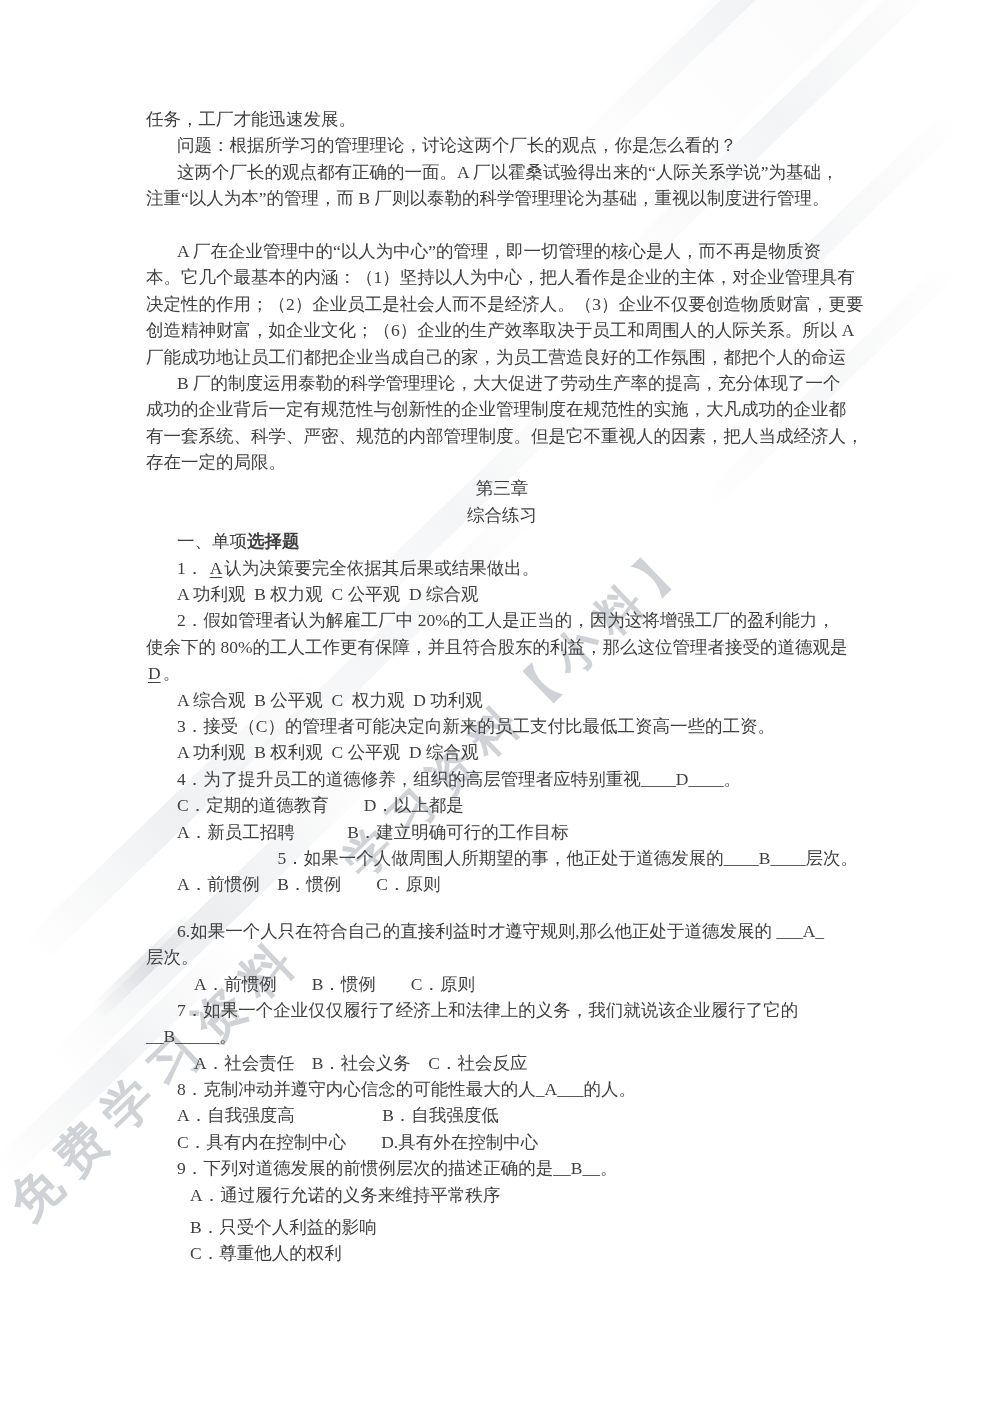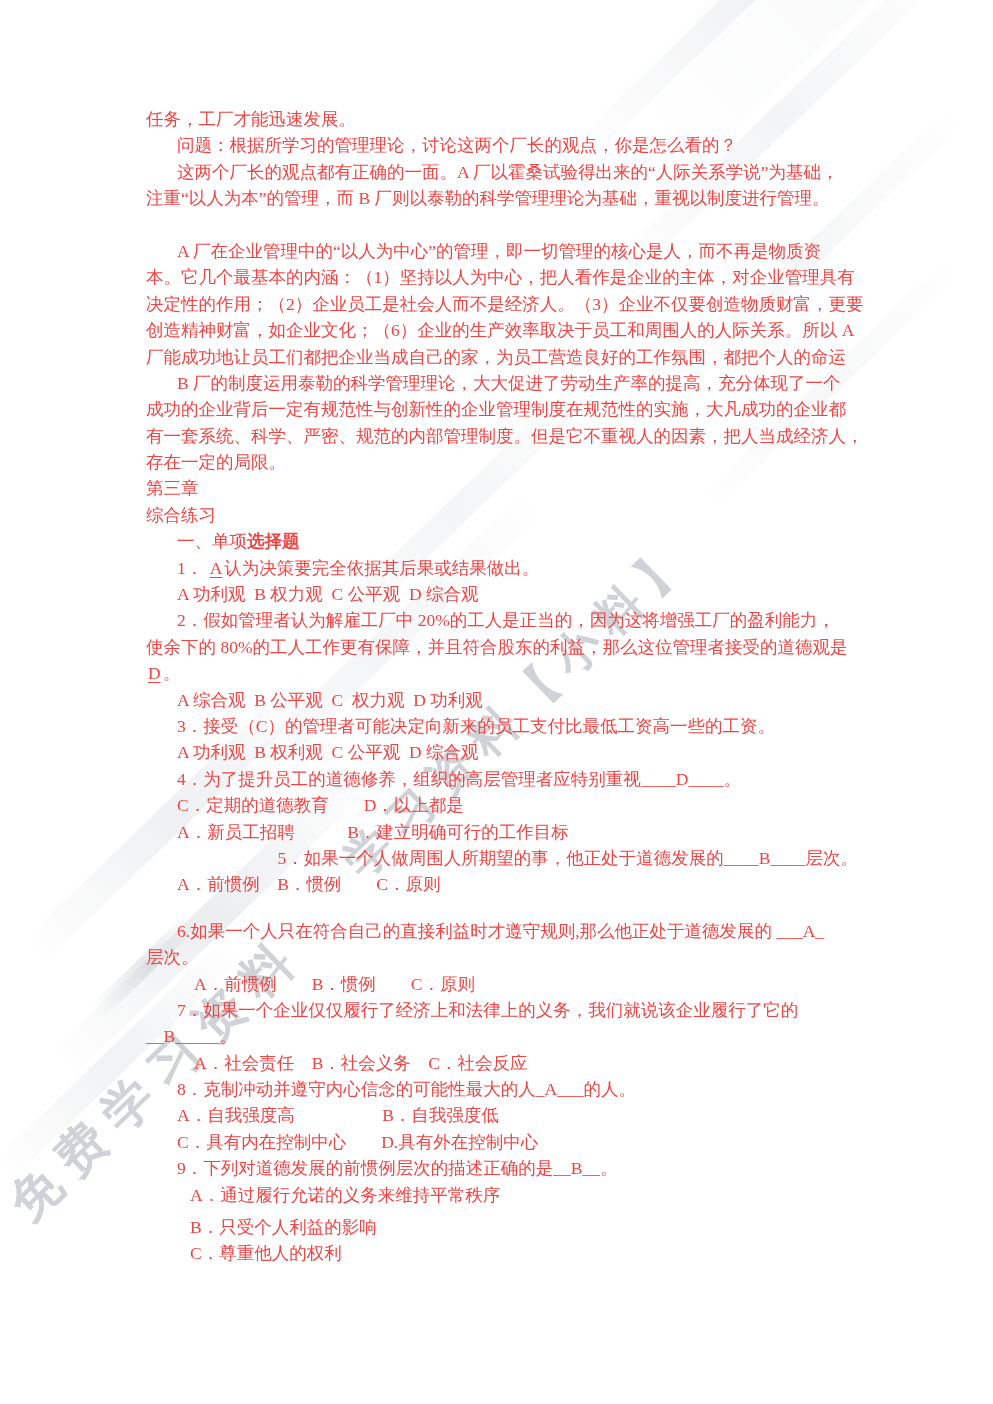--- a/index.html
+++ b/index.html
@@ -10,23 +10,23 @@
   
   #watermarks{position:absolute;inset:0;pointer-events:none;}
   .streak{position:absolute;transform:rotate(-44deg);transform-origin:left center;
           border-radius:14px;}
   .wm-text{position:absolute;white-space:nowrap;transform:rotate(-44deg);
            transform-origin:left center;font-weight:700;
            font-family:"Liberation Serif","DejaVu Serif",serif;}
 
   
   #content{position:absolute;left:146px;top:106px;width:712px;
-           font-size:17.5px;line-height:26.4px;color:#ef4444;}
+           font-size:17.5px;line-height:26.4px;color:#404040;}
   .line{white-space:pre;height:26.4px;}
-  .line.center{text-align:left;white-space:pre;}
+  .line.center{text-align:center;white-space:pre;}
   .b{font-weight:700;}
   .u{text-decoration:underline;text-underline-offset:3px;padding:0 2px;}
 </style>
 </head>
 <body>
 
 <div id="page">
 
   <div id="watermarks">
 

